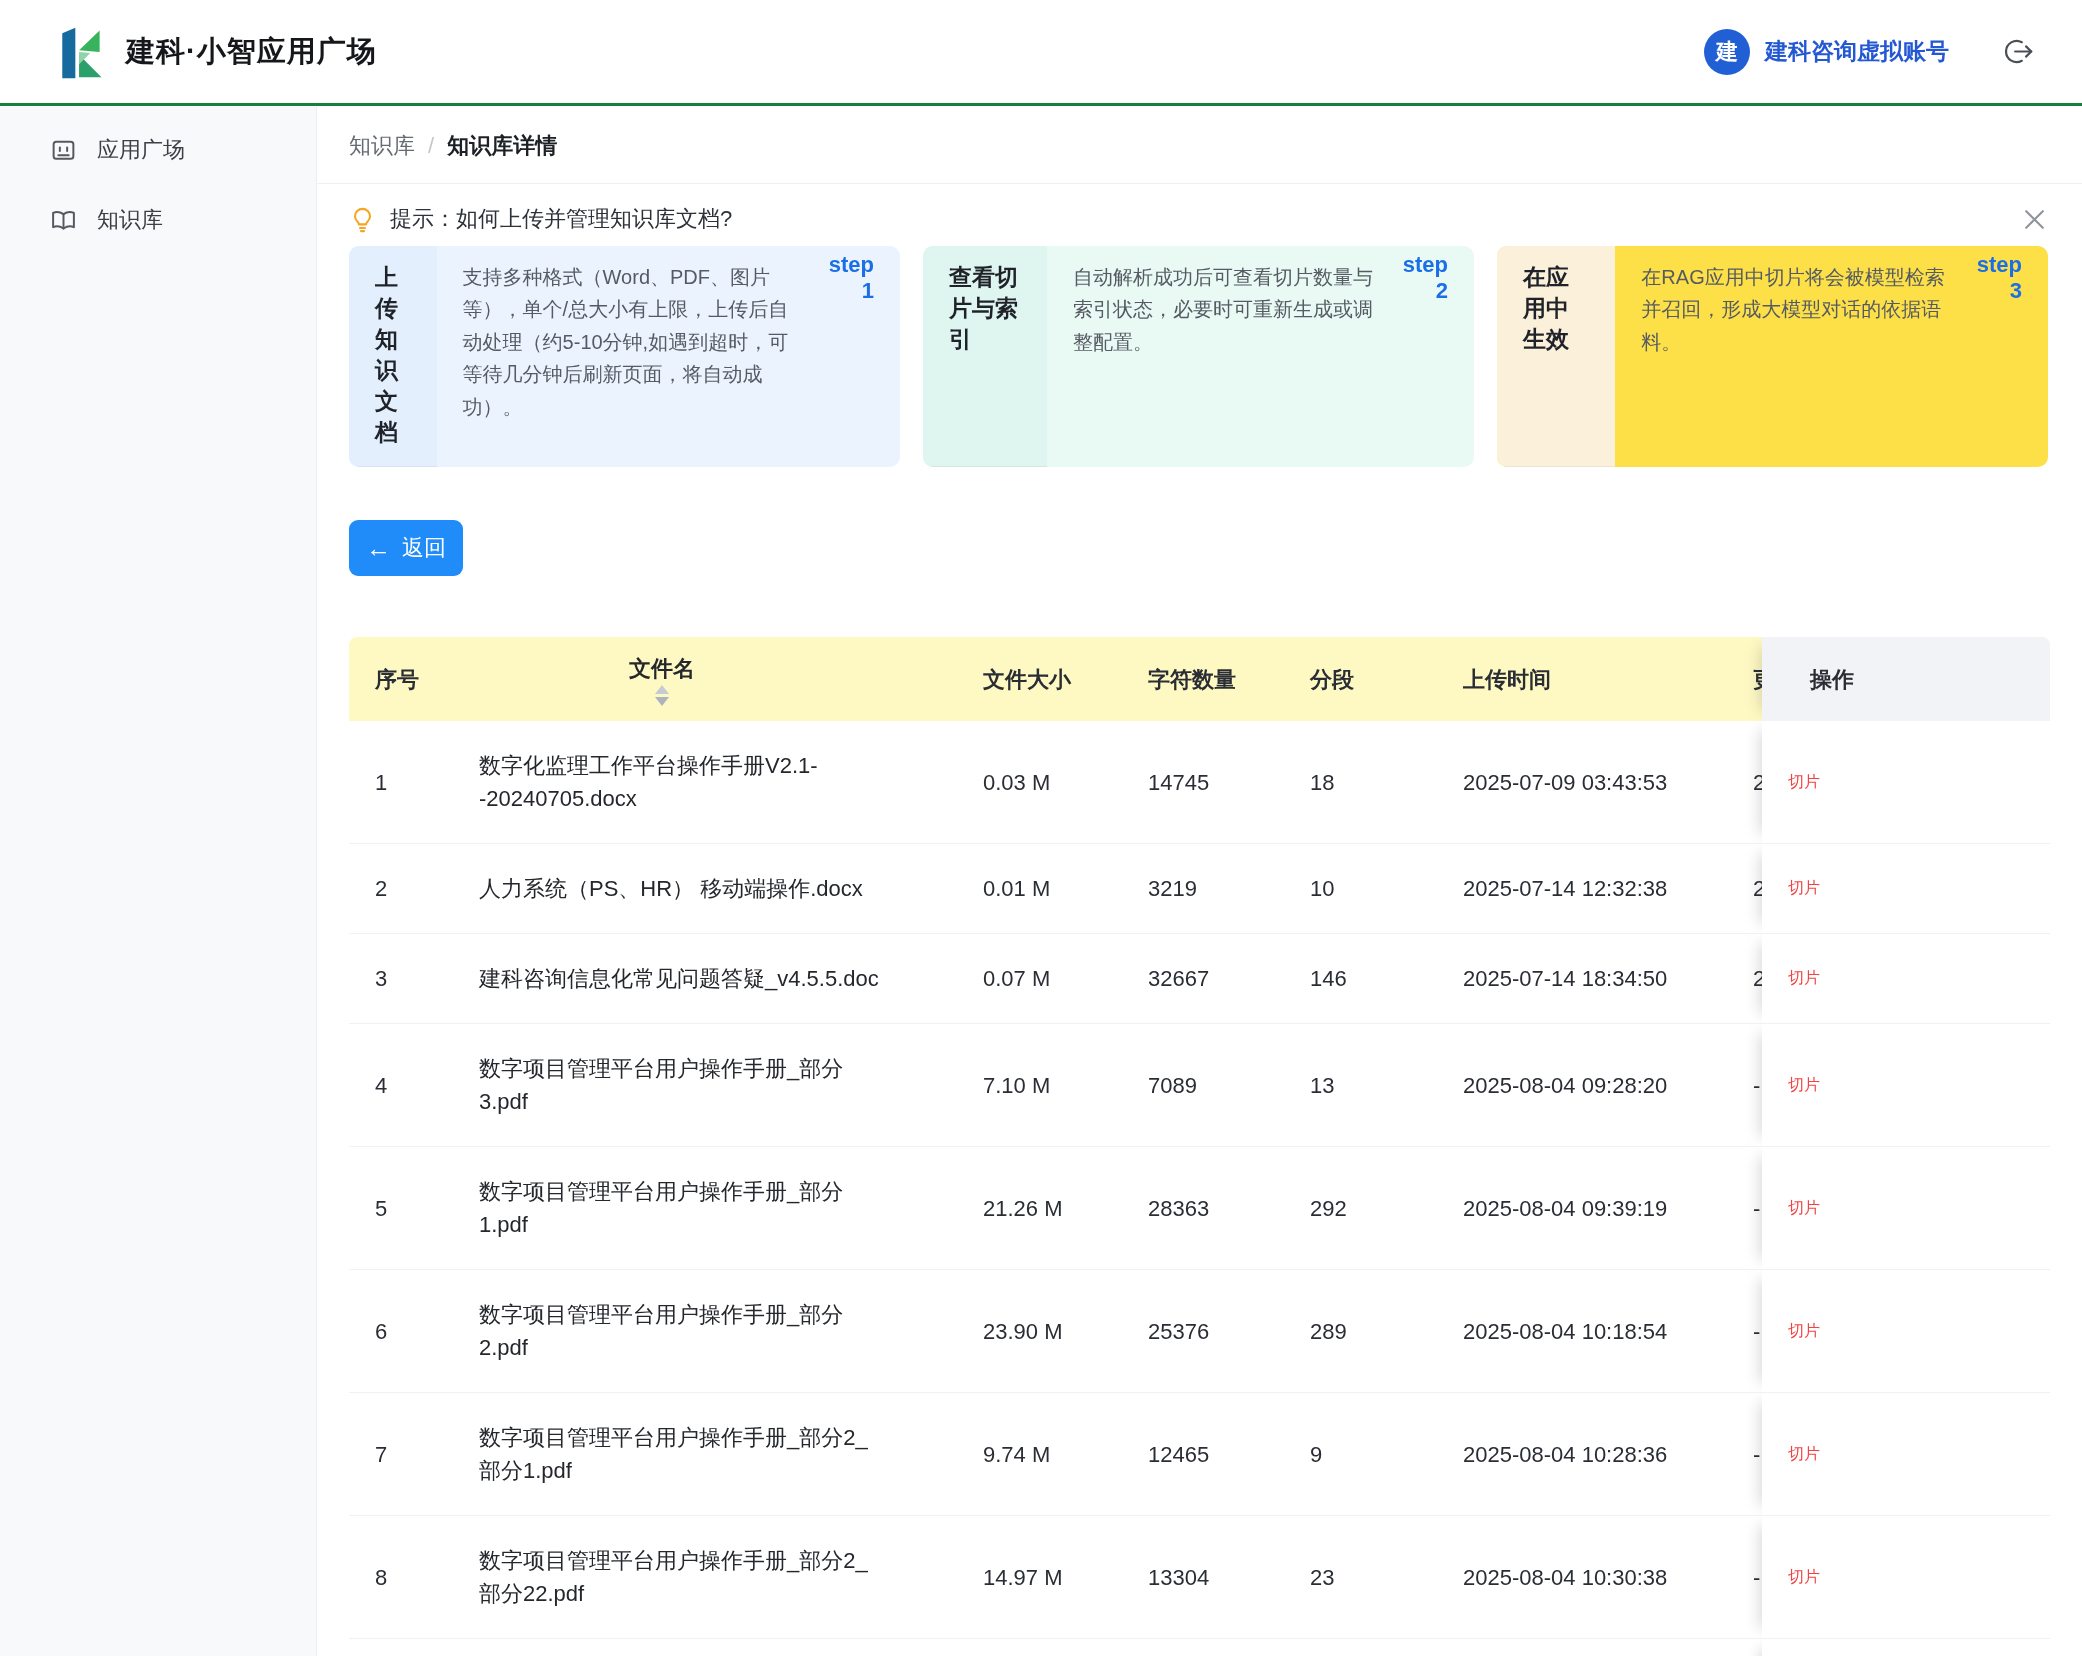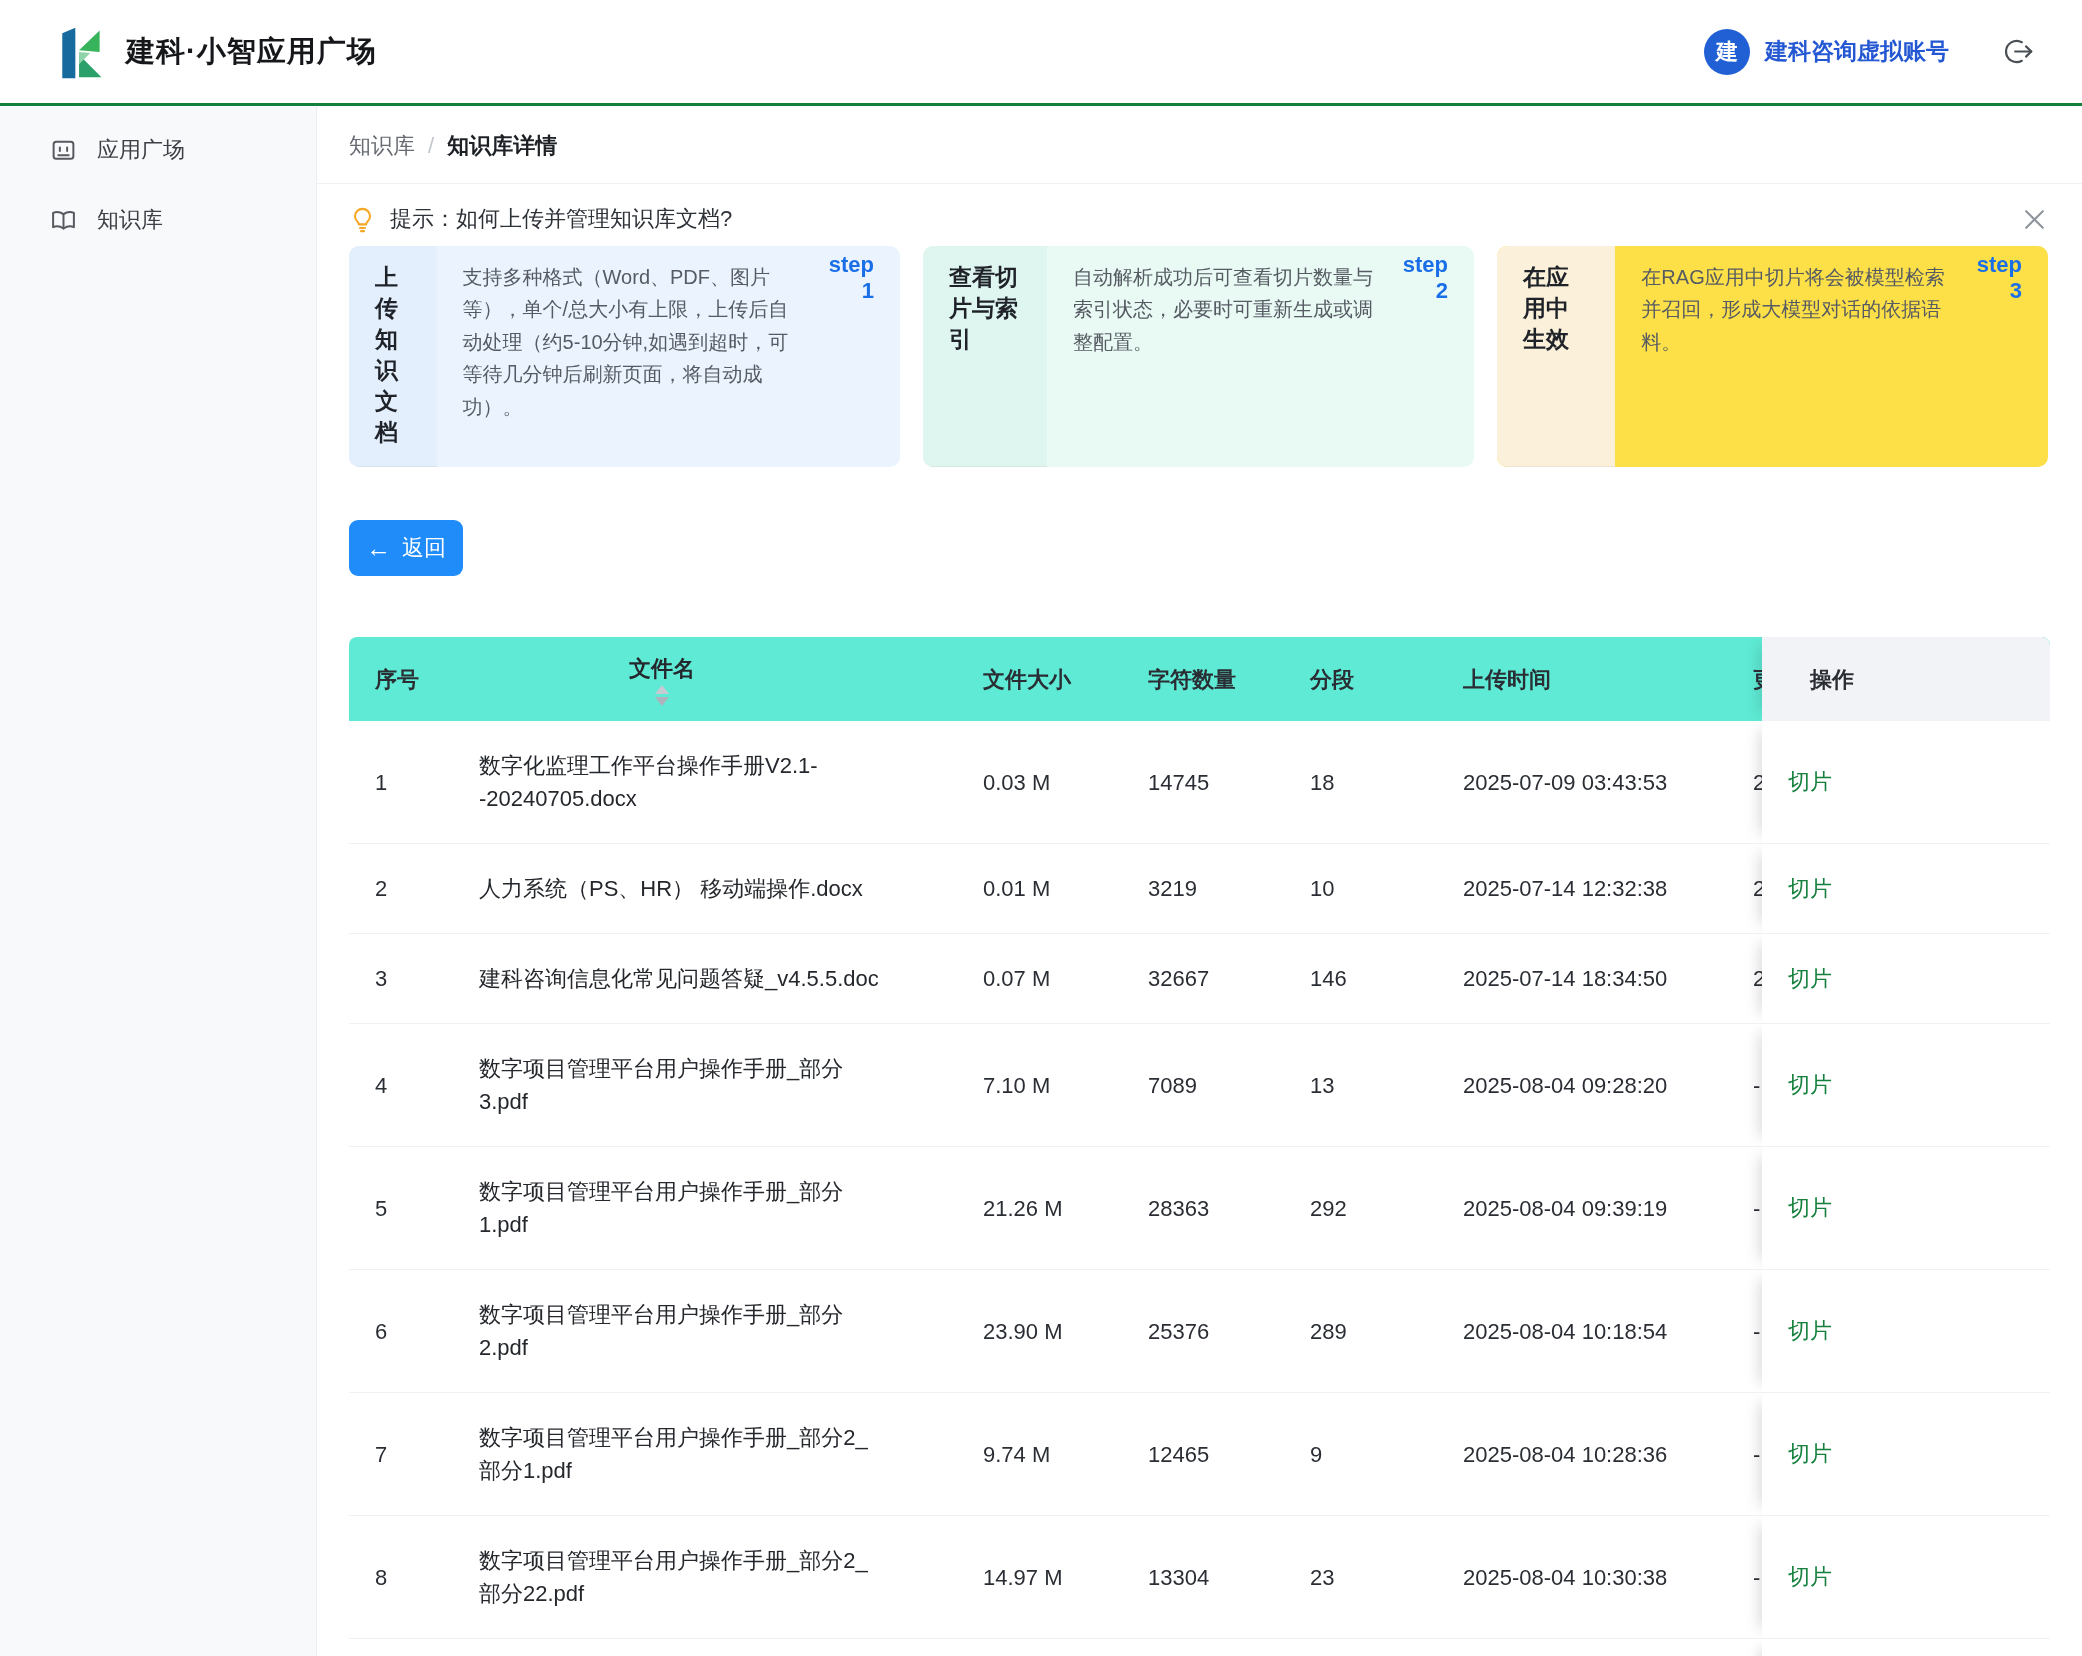--- a/index.html
+++ b/index.html
@@ -66,21 +66,21 @@
   .back-btn {
     position:absolute; left:32px; top:413px; width:114px; height:56px;
     background:#1f8cf9; border:none; border-radius:9px; color:#fff; font-size:22px;
     font-family:inherit; display:flex; align-items:center; justify-content:center; gap:11px; cursor:pointer;
   }
   .back-arrow { font-size:25px; line-height:1; }
 
   
   .table-wrap { position:absolute; left:32px; top:530px; width:1701px; }
   .thead {
-    display:flex; align-items:center; height:84px; background:#5eead4;
+    display:flex; align-items:center; height:84px; background:#fef9c3;
     border-radius:8px 8px 0 0; position:relative; overflow:hidden;
     font-weight:bold; color:#23262b;
   }
   .trow {
     display:flex; align-items:center; padding:28px 0;
     border-bottom:1px solid #f0f1f4; position:relative; overflow:hidden;
   }
   .cell { flex:0 0 auto; font-size:22px; color:#2a2e34; line-height:1.5; }
   .c1 { width:130px; padding-left:26px; }
   .c2 { width:470px; padding-right:64px; color:#24272c; }
@@ -93,21 +93,21 @@
   .thead .cell { font-size:22px; }
   .sorter { display:flex; flex-direction:column; gap:3px; cursor:pointer; }
   .sorter .up   { width:0; height:0; border-left:7px solid transparent; border-right:7px solid transparent; border-bottom:9px solid #c6cad2; }
   .sorter .down { width:0; height:0; border-left:7px solid transparent; border-right:7px solid transparent; border-top:9px solid #aeb3bd; }
   .action-cell {
     position:absolute; right:0; top:0; bottom:0; width:288px; background:#fff;
     display:flex; align-items:center; padding-left:26px;
     box-shadow:-12px 0 14px -10px rgba(31,36,46,.18);
   }
   .thead .action-cell { background:#f2f3f6; border-radius:0 8px 0 0;padding-left:48px; }
-  .slice-link { color:#15803d; font-size:22px; cursor:pointer; }
+  .slice-link { color:#ef4444; font-size:16px; cursor:pointer; }
 </style>
 </head>
 <body>
 
 <header class="topbar">
   <span class="logo">
     <svg width="56" height="56" viewBox="0 0 60 60">
       <polygon points="11,10 25,4 25,58 11,58" fill="#176a9e"></polygon>
       <polygon points="29,28 51,7 51,30" fill="#37b45b"></polygon>
       <polygon points="29,33 53,57 29,57" fill="#2ba06b"></polygon>

